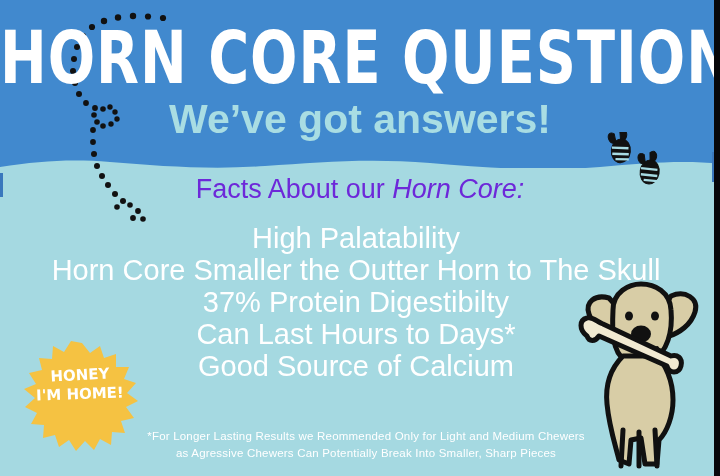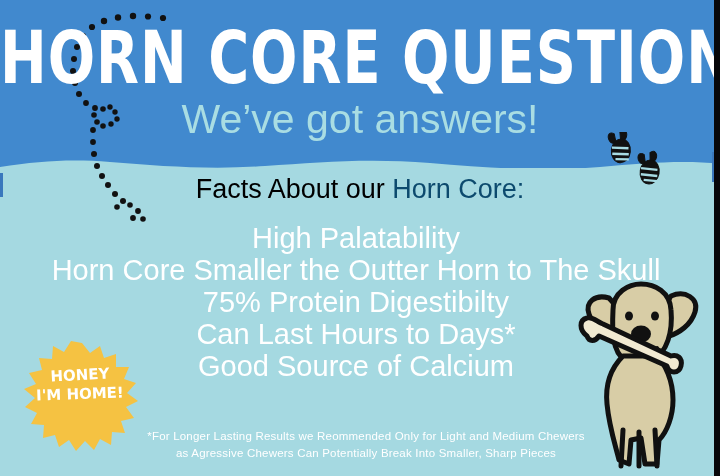--- a/index.html
+++ b/index.html
@@ -76,39 +76,39 @@
   }
   .subhead {
     position: absolute;
     left: 0; top: 99px;
     width: 720px;
     text-align: center;
     z-index: 20;
     color: #a9dde3;
     font-family: "Liberation Sans", sans-serif;
     font-size: 41px;
-    font-weight: 400;
+    font-weight: 700;
     line-height: 1;
     letter-spacing: 0px;
     white-space: nowrap;
   }
 
   
   .facts-line {
     position: absolute;
     left: 0; top: 176px;
     width: 720px;
     text-align: center;
     z-index: 20;
     font-size: 27px;
     line-height: 1;
     white-space: nowrap;
   }
-  .facts-lead { color: #000000; }
-  .facts-accent { color: #0c4a6e; }
+  .facts-lead { color: #6d28d9; }
+  .facts-accent { color: #6d28d9; font-style: italic; }
 
   
   .facts-list {
     position: absolute;
     left: 0; top: 222px;
     width: 712px;
     z-index: 20;
     text-align: center;
     color: #ffffff;
     font-size: 29px;
@@ -281,21 +281,21 @@
   <div class="headline">HORN CORE QUESTIONS?</div>
   <div class="subhead">We’ve got answers!</div>
 
   <div class="facts-line">
     <span class="facts-lead">Facts About our </span><span class="facts-accent">Horn Core:</span>
   </div>
 
   <div class="facts-list">
     <span class="fact">High Palatability</span>
     <span class="fact">Horn Core Smaller the Outter Horn to The Skull</span>
-    <span class="fact">75% Protein Digestibilty</span>
+    <span class="fact">37% Protein Digestibilty</span>
     <span class="fact">Can Last Hours to Days*</span>
     <span class="fact">Good Source of Calcium</span>
   </div>
 
   <div class="footnote">
     <span>*For Longer Lasting Results we Reommended Only for Light and Medium Chewers</span>
     <span>as Agressive Chewers Can Potentially Break Into Smaller, Sharp Pieces</span>
   </div>
 
   <div class="edge-right"></div>

